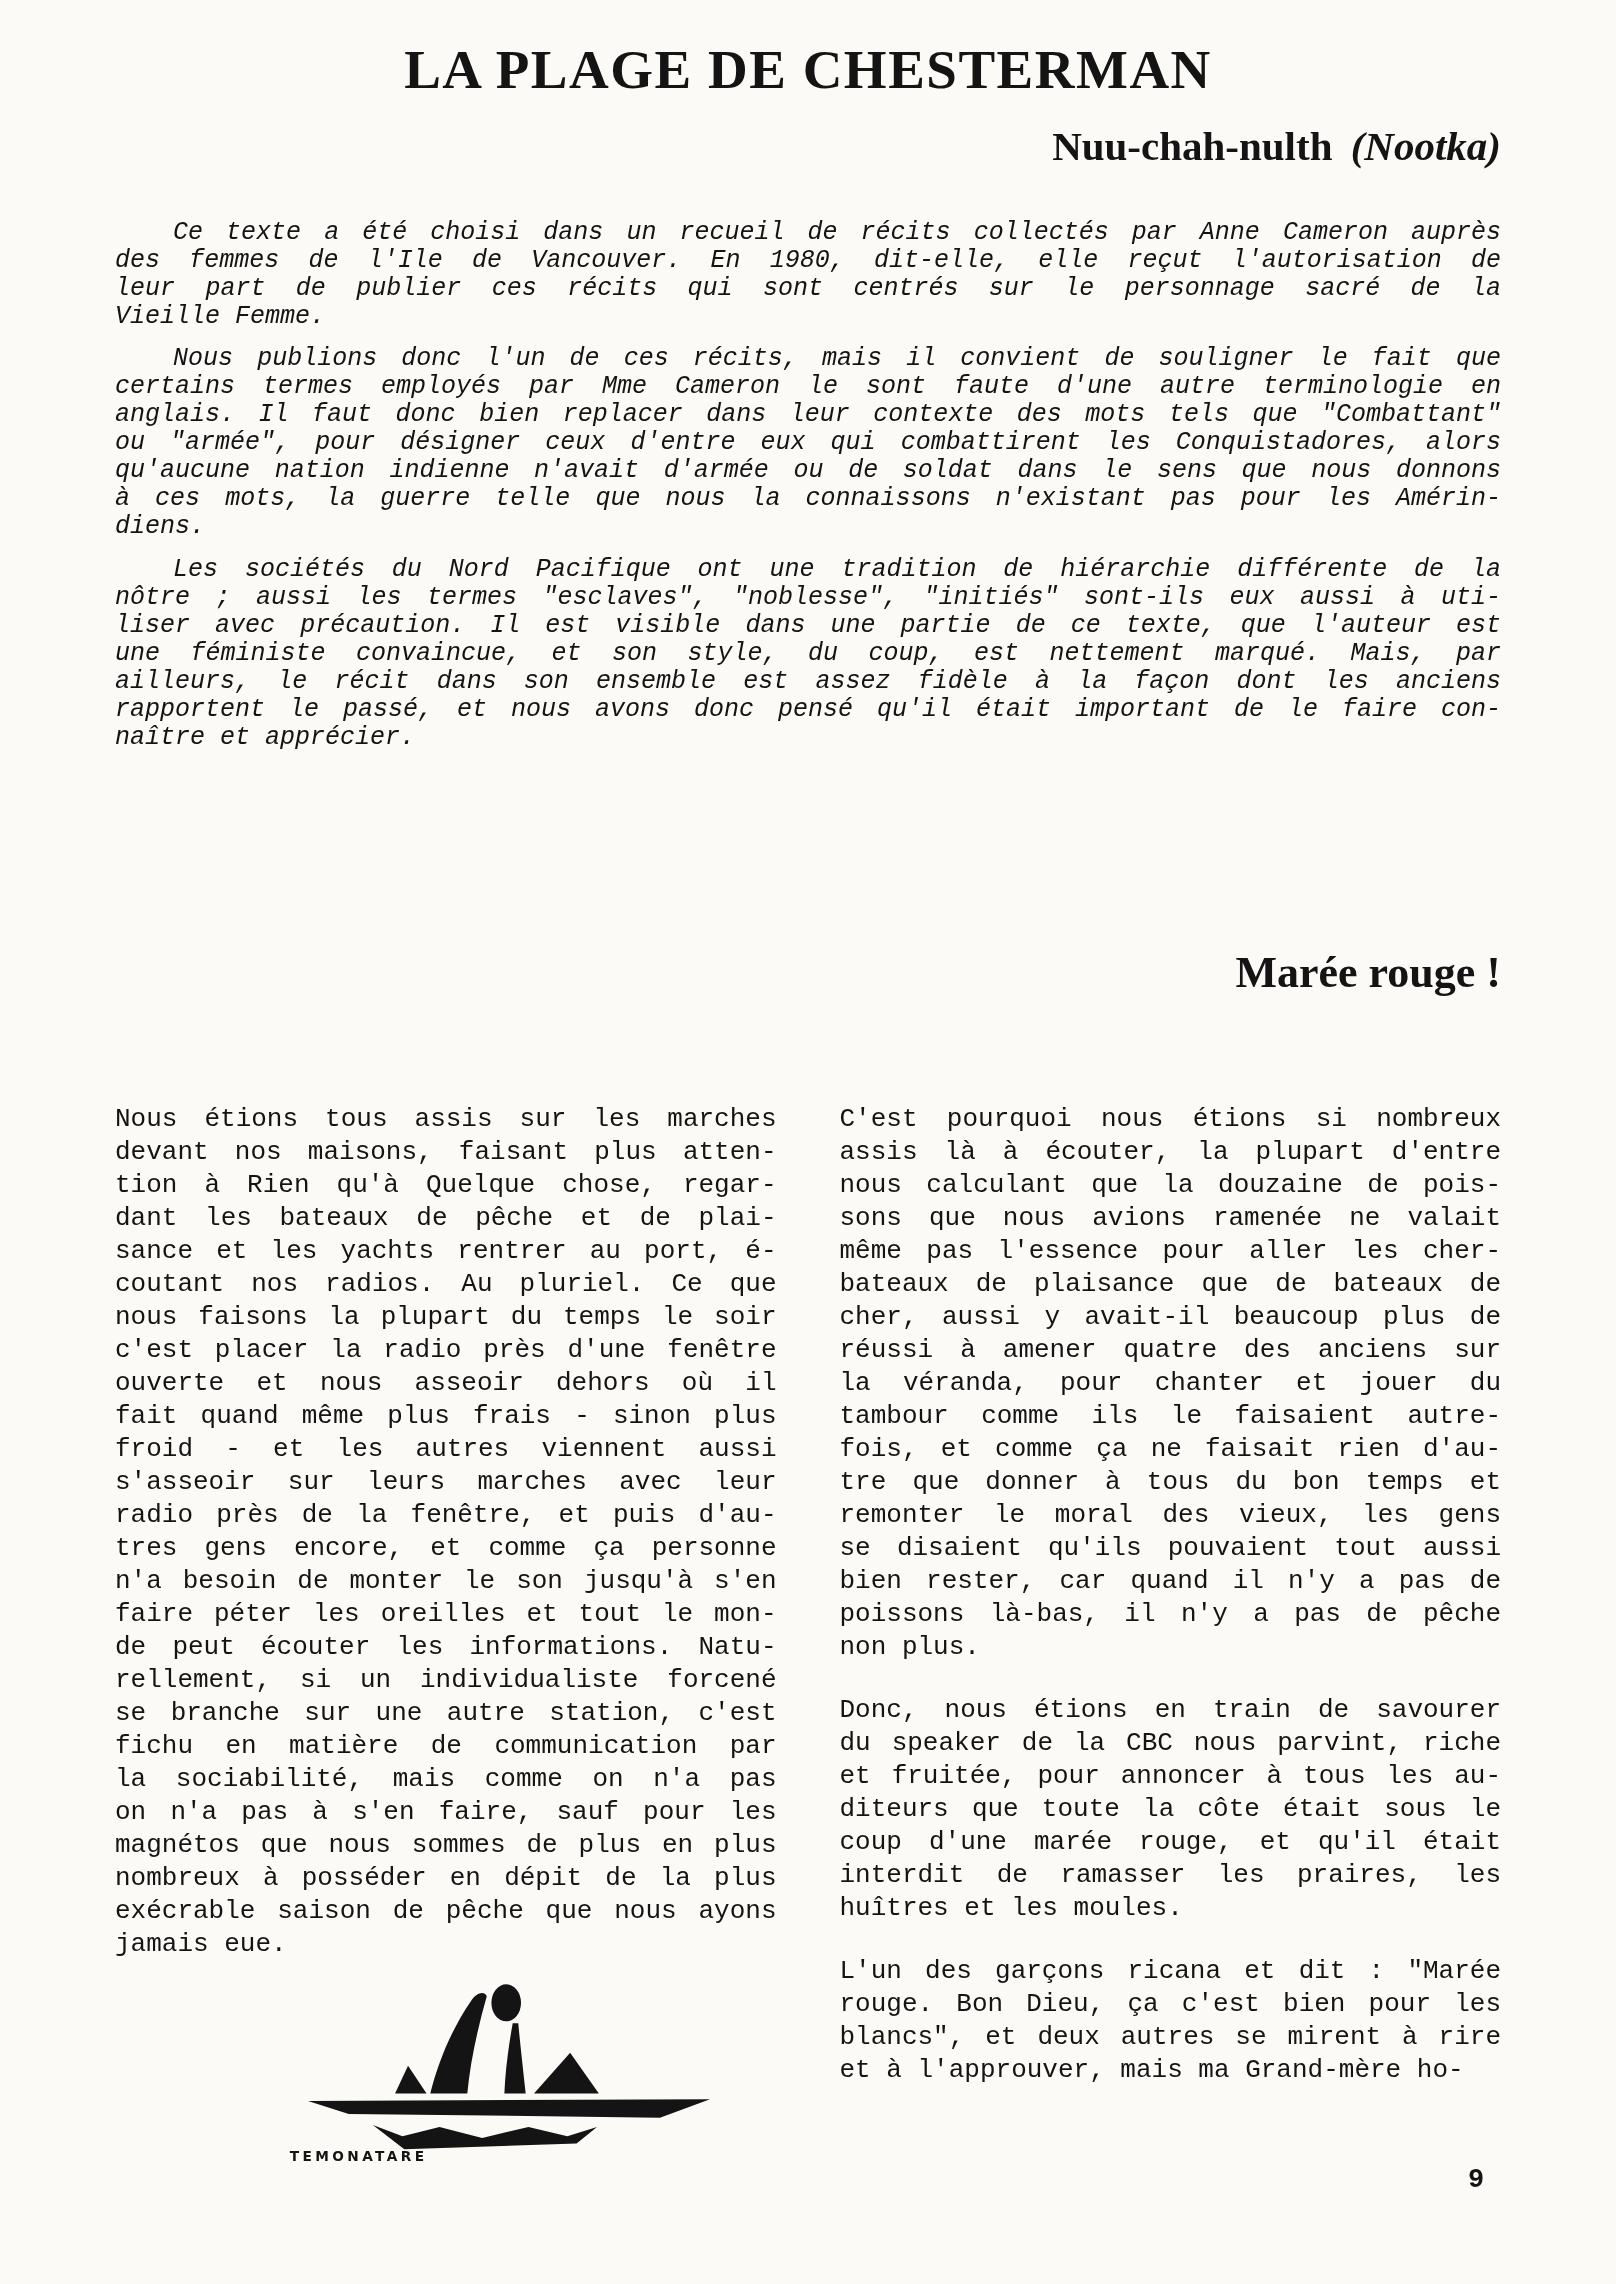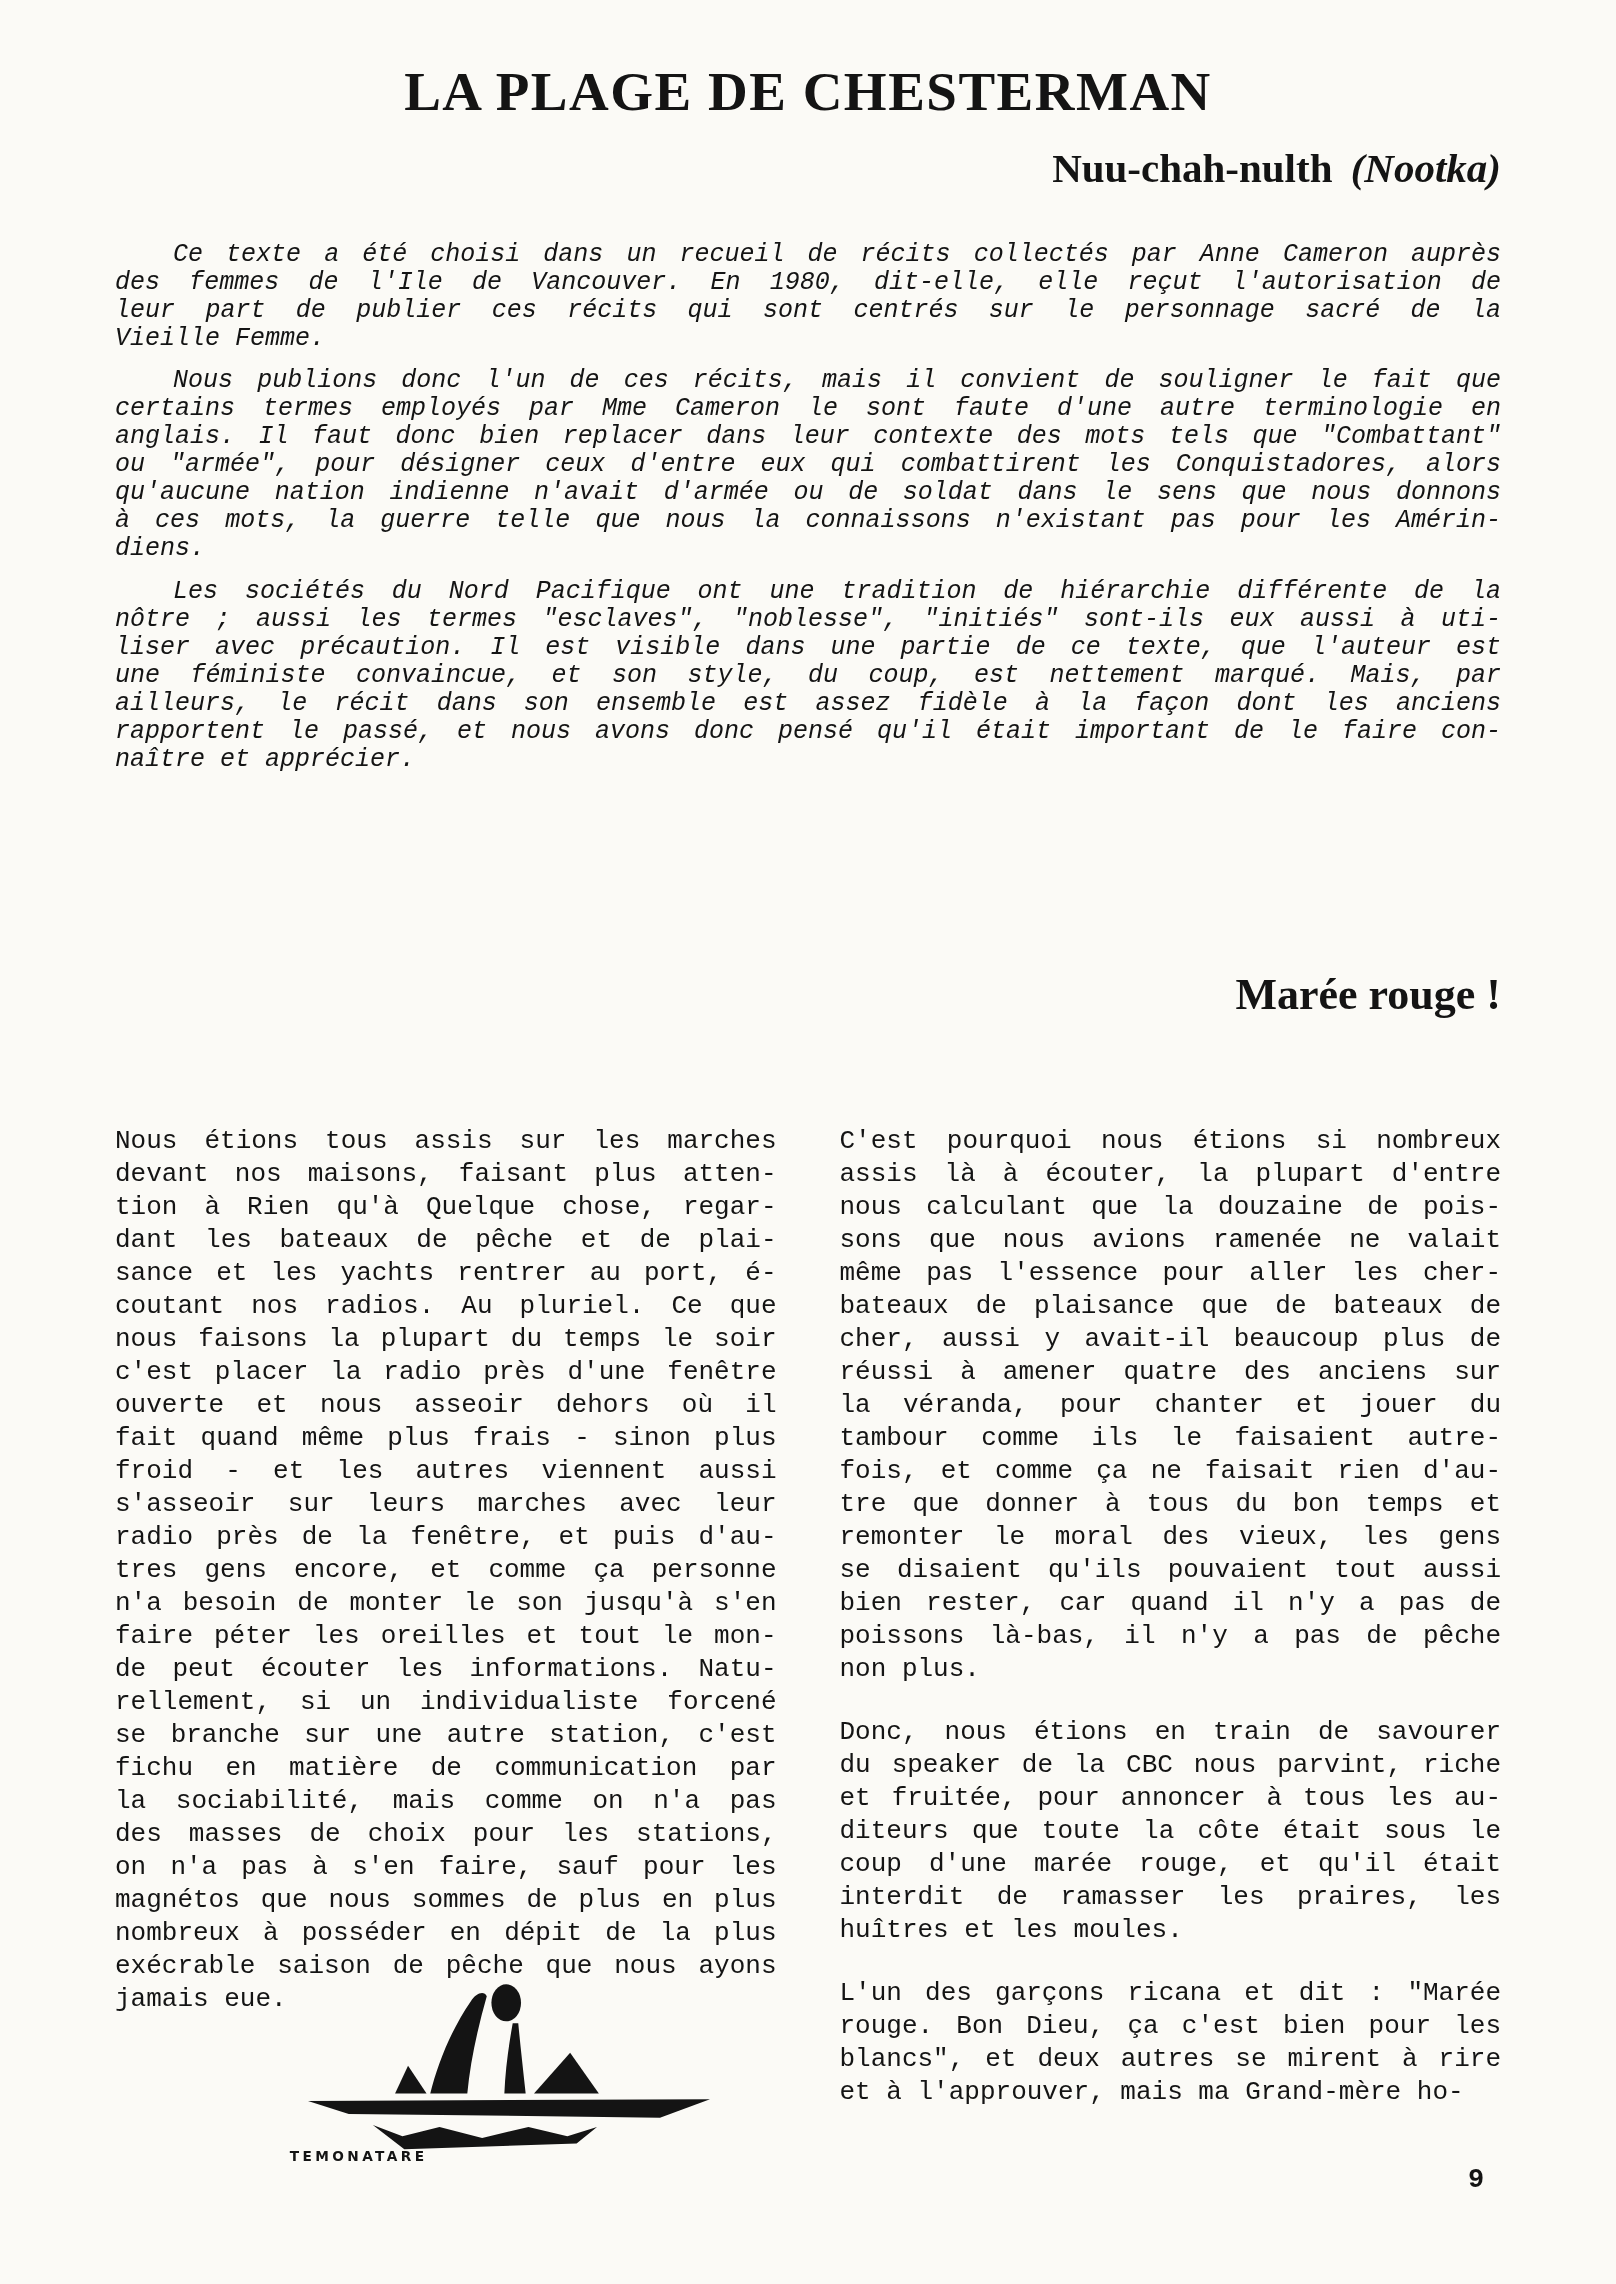--- a/index.html
+++ b/index.html
@@ -7,21 +7,21 @@
     width: 1616px; height: 2284px;
     background: #fbfaf6; color: #141414;
     font-family: "Liberation Mono", monospace;
     position: relative;
     overflow: hidden;
   }
   .page {
     position: relative;
     width: 1616px; height: 2144px;
     box-sizing: border-box;
-    padding: 60px 115px 0 115px;
+    padding: 38px 115px 0 115px;
   }
   .title {
     font-family: "Liberation Serif", serif;
     font-weight: 700;
     font-size: 55px;
     letter-spacing: 1.5px;
     text-align: center;
     margin: 0;
   }
   .subtitle {
@@ -147,21 +147,20 @@
           <div class="tline">s'asseoir sur leurs marches avec leur</div>
           <div class="tline">radio près de la fenêtre, et puis d'au-</div>
           <div class="tline">tres gens encore, et comme ça personne</div>
           <div class="tline">n'a besoin de monter le son jusqu'à s'en</div>
           <div class="tline">faire péter les oreilles et tout le mon-</div>
           <div class="tline">de peut écouter les informations. Natu-</div>
           <div class="tline">rellement, si un individualiste forcené</div>
           <div class="tline">se branche sur une autre station, c'est</div>
           <div class="tline">fichu en matière de communication par</div>
           <div class="tline">la sociabilité, mais comme on n'a pas</div>
-          <div class="tline">des masses de choix pour les stations,</div>
           <div class="tline">on n'a pas à s'en faire, sauf pour les</div>
           <div class="tline">magnétos que nous sommes de plus en plus</div>
           <div class="tline">nombreux à posséder en dépit de la plus</div>
           <div class="tline">exécrable saison de pêche que nous ayons</div>
           <div class="tline lastline">jamais eue.</div>
         </div>
       </div>
     <div class="col">
         <div class="para">
           <div class="tline firstline">C'est pourquoi nous étions si nombreux</div>

